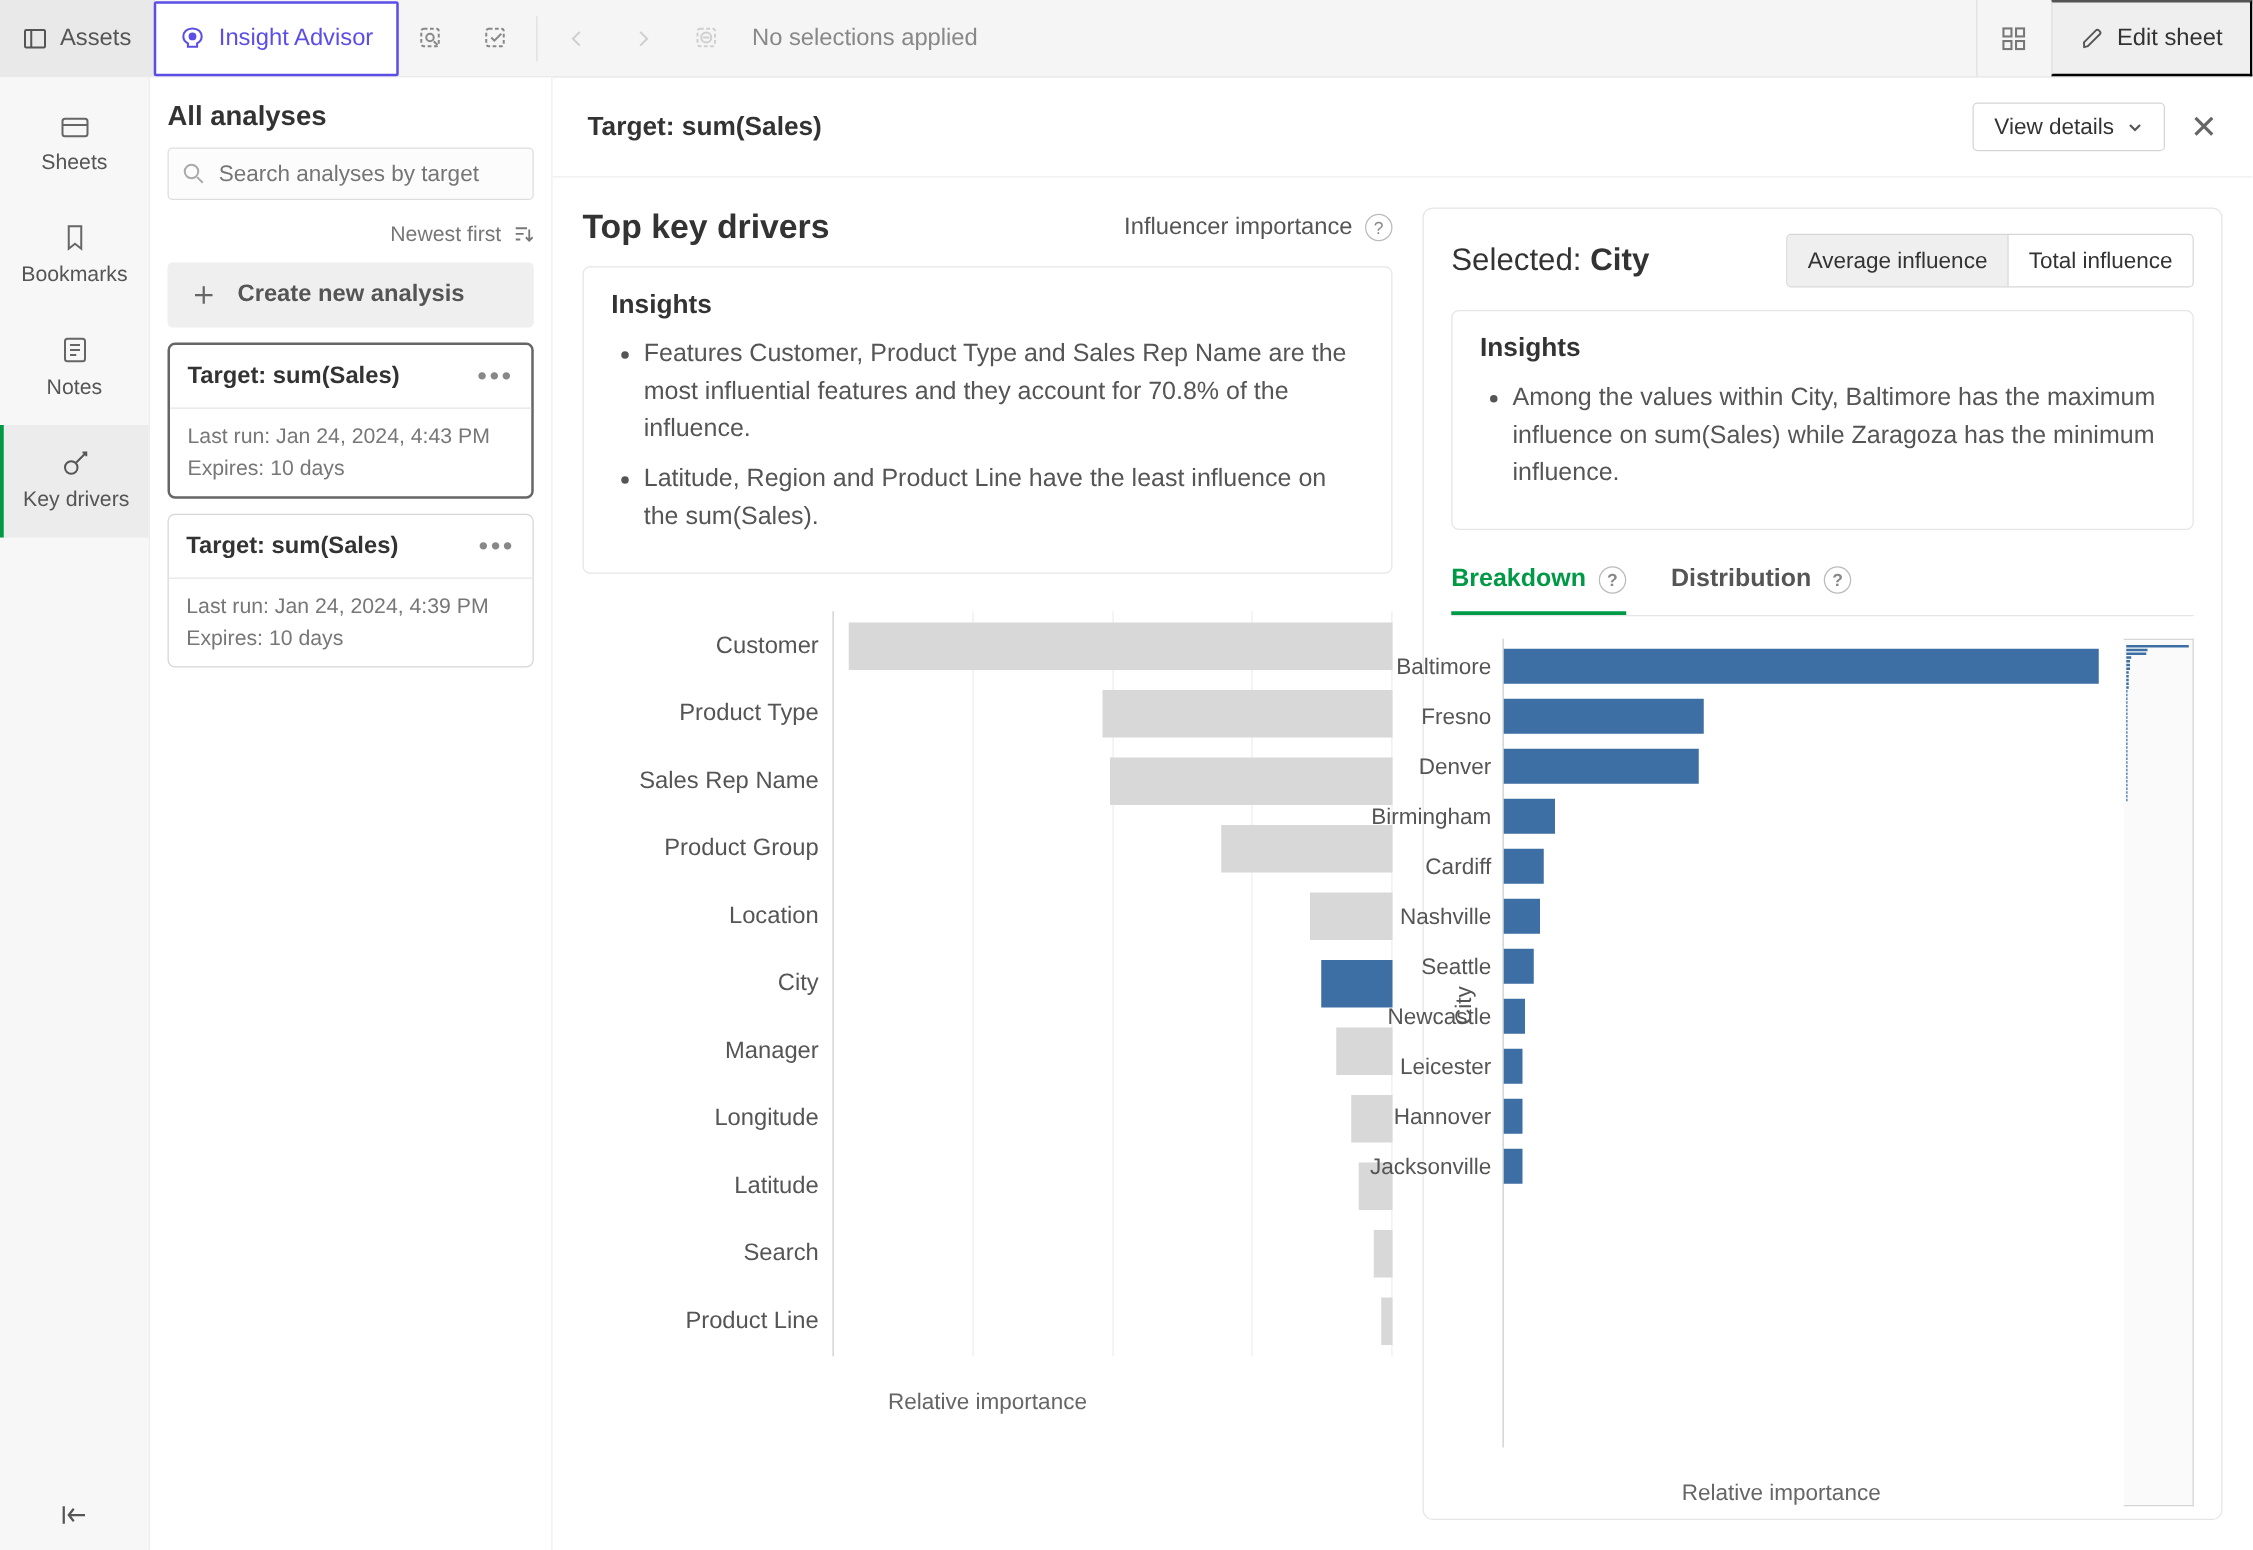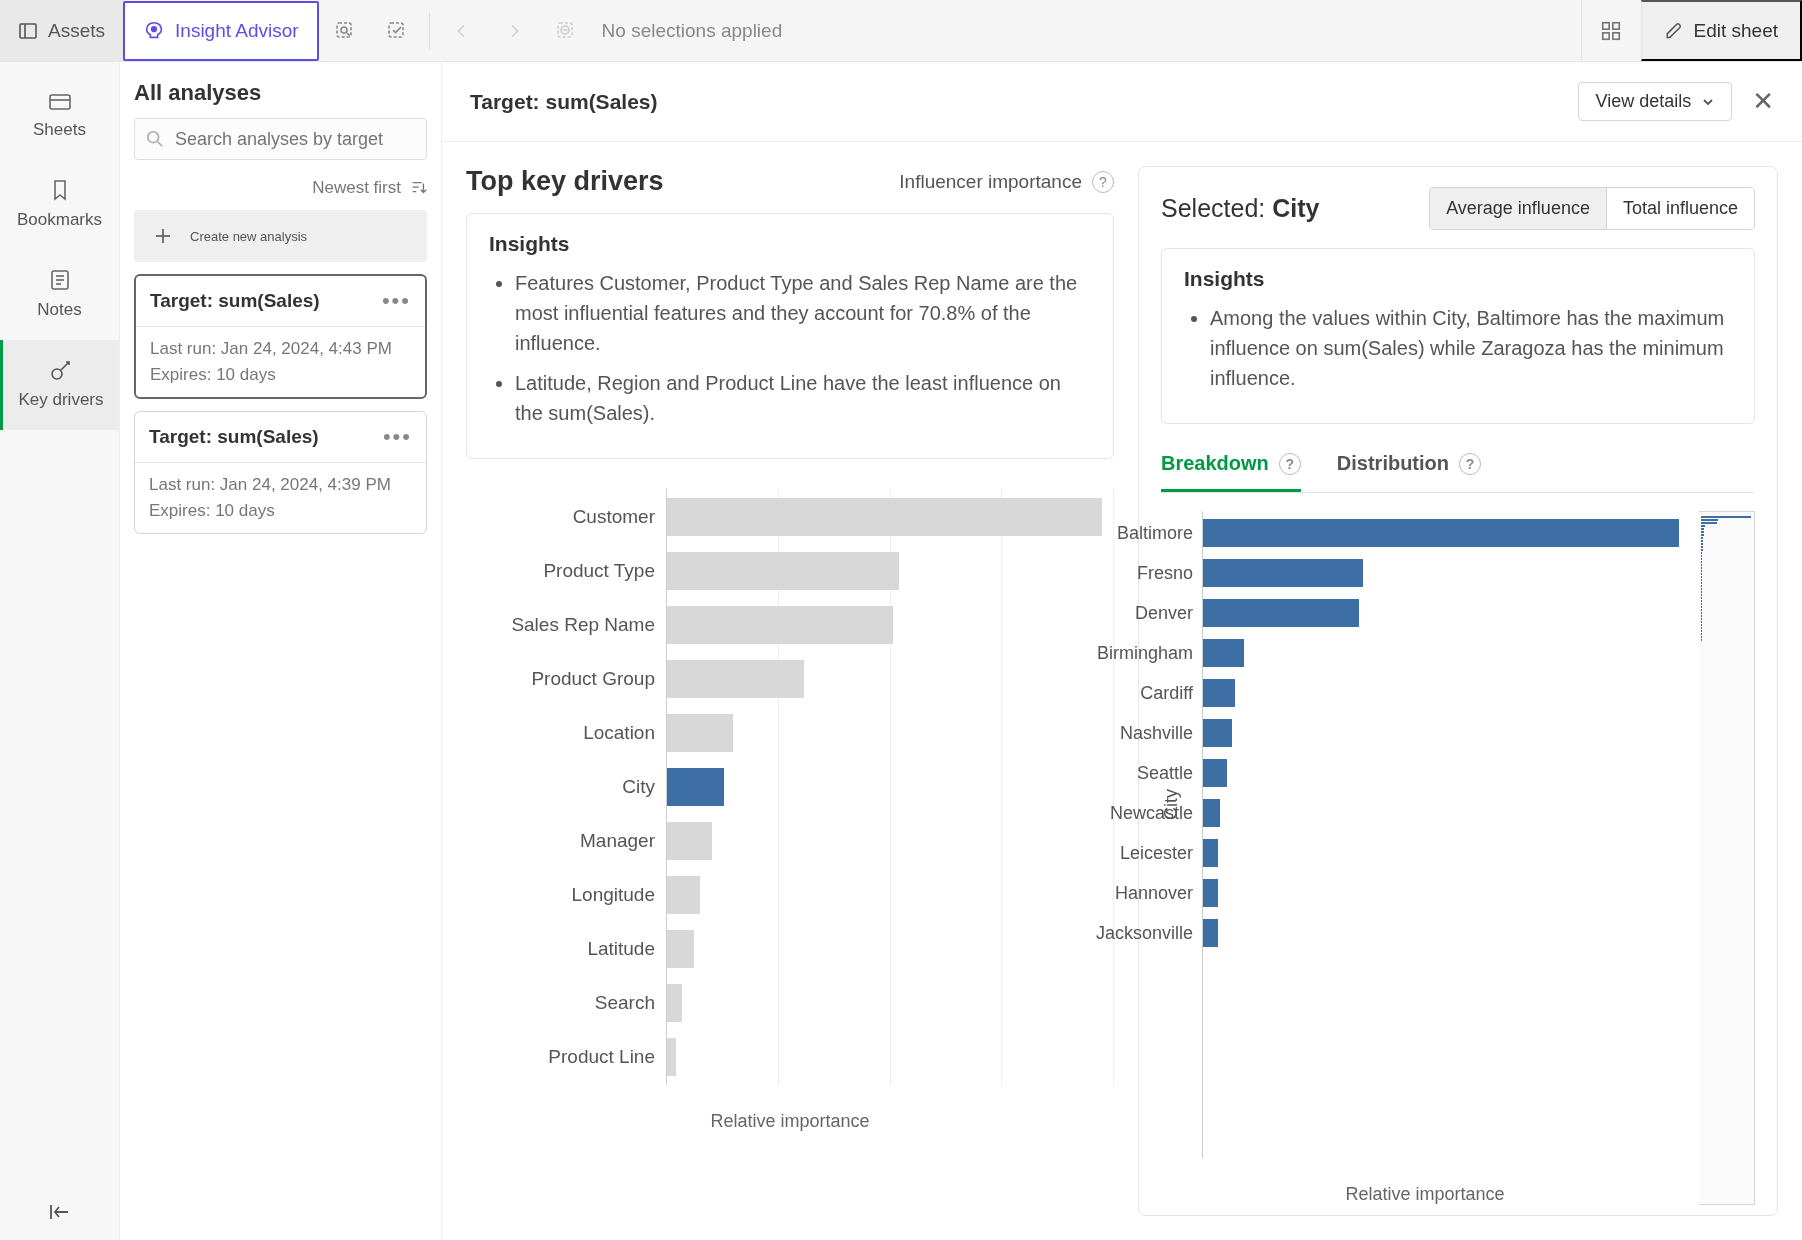--- a/index.html
+++ b/index.html
@@ -23,21 +23,21 @@
 .ln-item.active { background: #ececec; border-left: 3px solid #009a46; }
 .ln-spacer { flex: 1; }
 .ln-collapse { display: flex; justify-content: center; padding: 18px 0; color: #555; }
 
 .analyses { width: 322px; background: #fff; border-right: 1px solid #eee; padding: 18px 14px; display: flex; flex-direction: column; gap: 12px; }
 .analyses h2 { font-size: 22px; font-weight: 600; color: #333; }
 .search-wrap { position: relative; }
 .search-wrap input { width: 100%; height: 42px; border: 1px solid #ddd; border-radius: 4px; padding: 0 12px 0 40px; font-size: 18px; color: #666; background: #fcfcfc; }
 .search-wrap .sicon { position: absolute; left: 12px; top: 50%; transform: translateY(-50%); color: #aaa; }
 .sort-row { display: flex; justify-content: flex-end; align-items: center; gap: 8px; color: #777; font-size: 17px; margin-top: 6px; }
-.create-btn { display: flex; align-items: center; gap: 14px; background: #efefef; border: none; height: 52px; padding: 0 16px; border-radius: 4px; color: #555; font-size: 13px; cursor: pointer; }
+.create-btn { display: flex; align-items: center; gap: 14px; background: #efefef; border: none; height: 52px; padding: 0 16px; border-radius: 4px; color: #555; font-size: 19px; cursor: pointer; font-weight: bold; }
 .create-btn .plus { width: 26px; height: 26px; border-radius: 50%; display: inline-flex; align-items: center; justify-content: center; }
 
 .an-card { border: 1px solid #d5d5d5; border-radius: 6px; background: #fff; }
 .an-card.selected { border: 2px solid #666; }
 .an-head { display: flex; align-items: center; justify-content: space-between; padding: 12px 14px; border-bottom: 1px solid #e5e5e5; }
 .an-title { font-weight: 600; font-size: 19px; color: #333; }
 .an-meta { padding: 12px 14px; color: #777; font-size: 17px; display: flex; flex-direction: column; gap: 6px; }
 .dots { color: #888; font-size: 22px; letter-spacing: 2px; }
 
 .main { flex: 1; display: flex; flex-direction: column; min-width: 0; }
@@ -57,21 +57,21 @@
 
 .insights-box { border: 1px solid #e5e5e5; border-radius: 6px; padding: 18px 22px 20px; }
 .insights-box h4 { font-size: 21px; font-weight: 700; margin-bottom: 12px; }
 .insights-box ul { list-style: disc; padding-left: 26px; color: #555; font-size: 20px; line-height: 1.5; }
 .insights-box li { margin-bottom: 10px; }
 
 .chart { margin-top: 30px; flex: 1; display: flex; flex-direction: column; }
 .bars { position: relative; display: flex; flex-direction: column; gap: 10px; border-left: 1px solid #ccc; margin-left: 200px; padding: 6px 0; }
 .bars .gridlines { position: absolute; inset: 0; display: flex; pointer-events: none; }
 .bars .gridlines span { flex: 1; border-right: 1px solid #eee; }
-.bar-row { display: flex; align-items: center; height: 44px; position: relative; }
+.bar-row { display: flex; align-items: center; height: 44px; position: relative; justify-content: flex-end; }
 .bar-lbl { position: absolute; right: 100%; padding-right: 12px; white-space: nowrap; color: #555; font-size: 19px; }
 .bar-fill { height: 38px; background: #d8d8d8; }
 .bar-fill.hl { background: #3d6fa5; }
 .x-axis-lbl { text-align: center; color: #666; font-size: 18px; margin-top: 26px; }
 
 .sel-head { display: flex; align-items: center; justify-content: space-between; margin-bottom: 18px; }
 .sel-head h2 { font-size: 25px; font-weight: 500; }
 .sel-head h2 b { font-weight: 700; }
 .toggle { display: inline-flex; border: 1px solid #d5d5d5; border-radius: 4px; overflow: hidden; }
 .toggle button { border: none; background: #fff; padding: 10px 16px; font-size: 18px; color: #333; cursor: pointer; }

